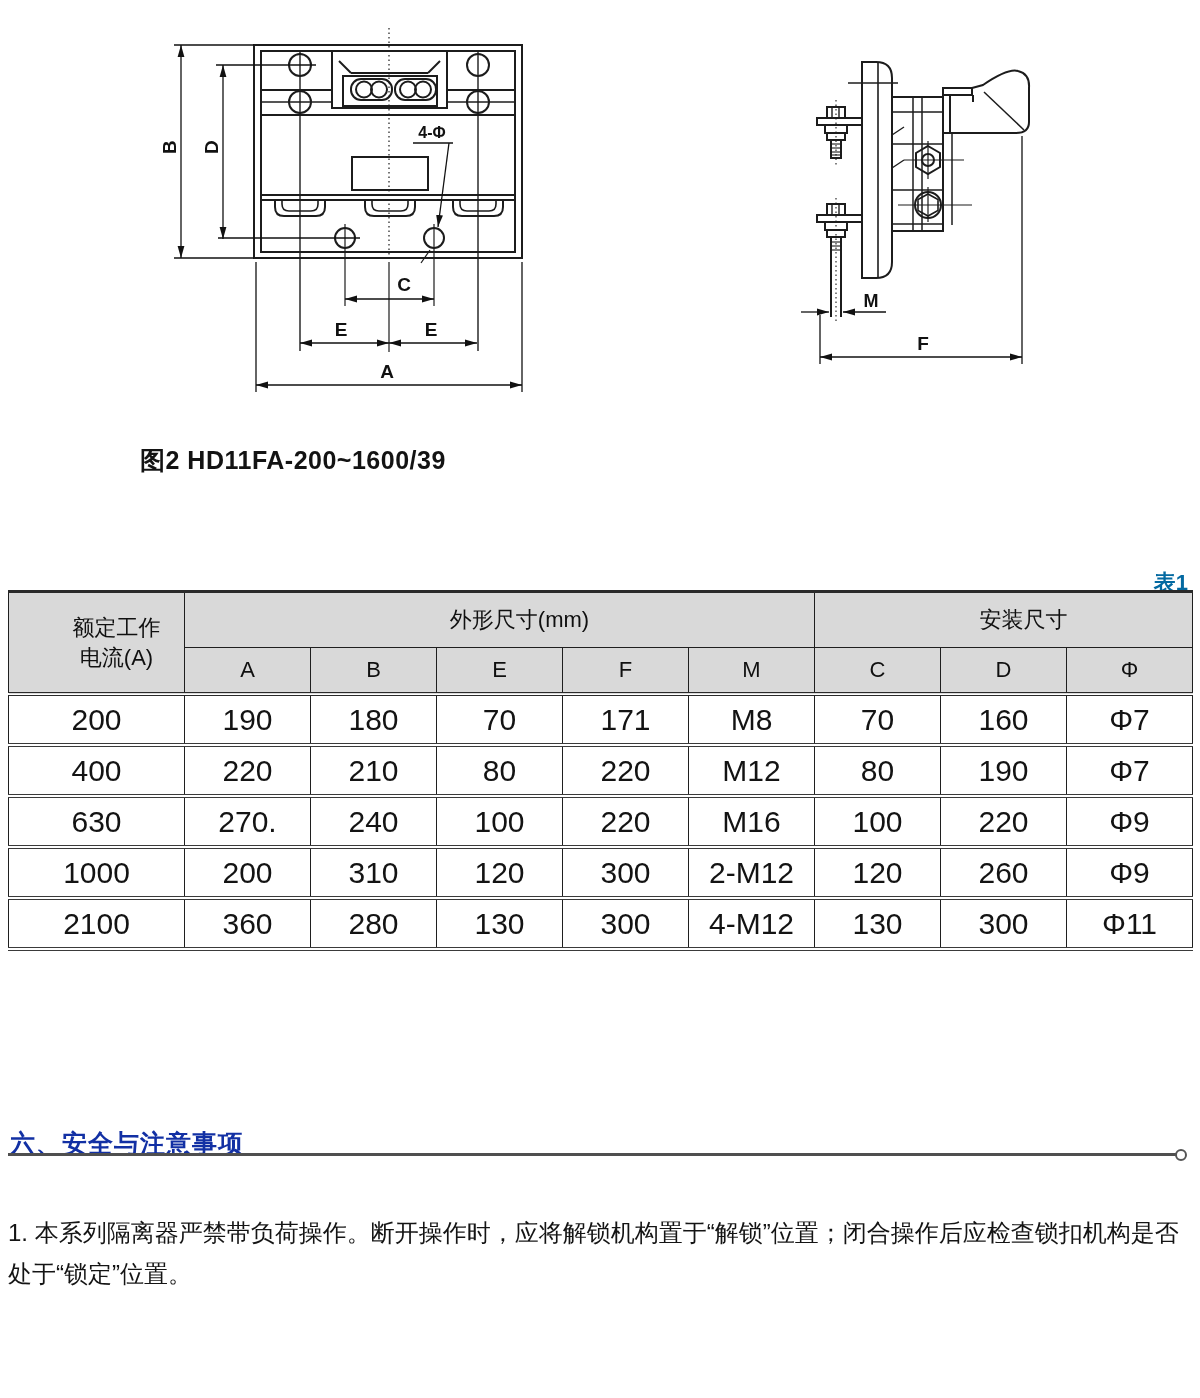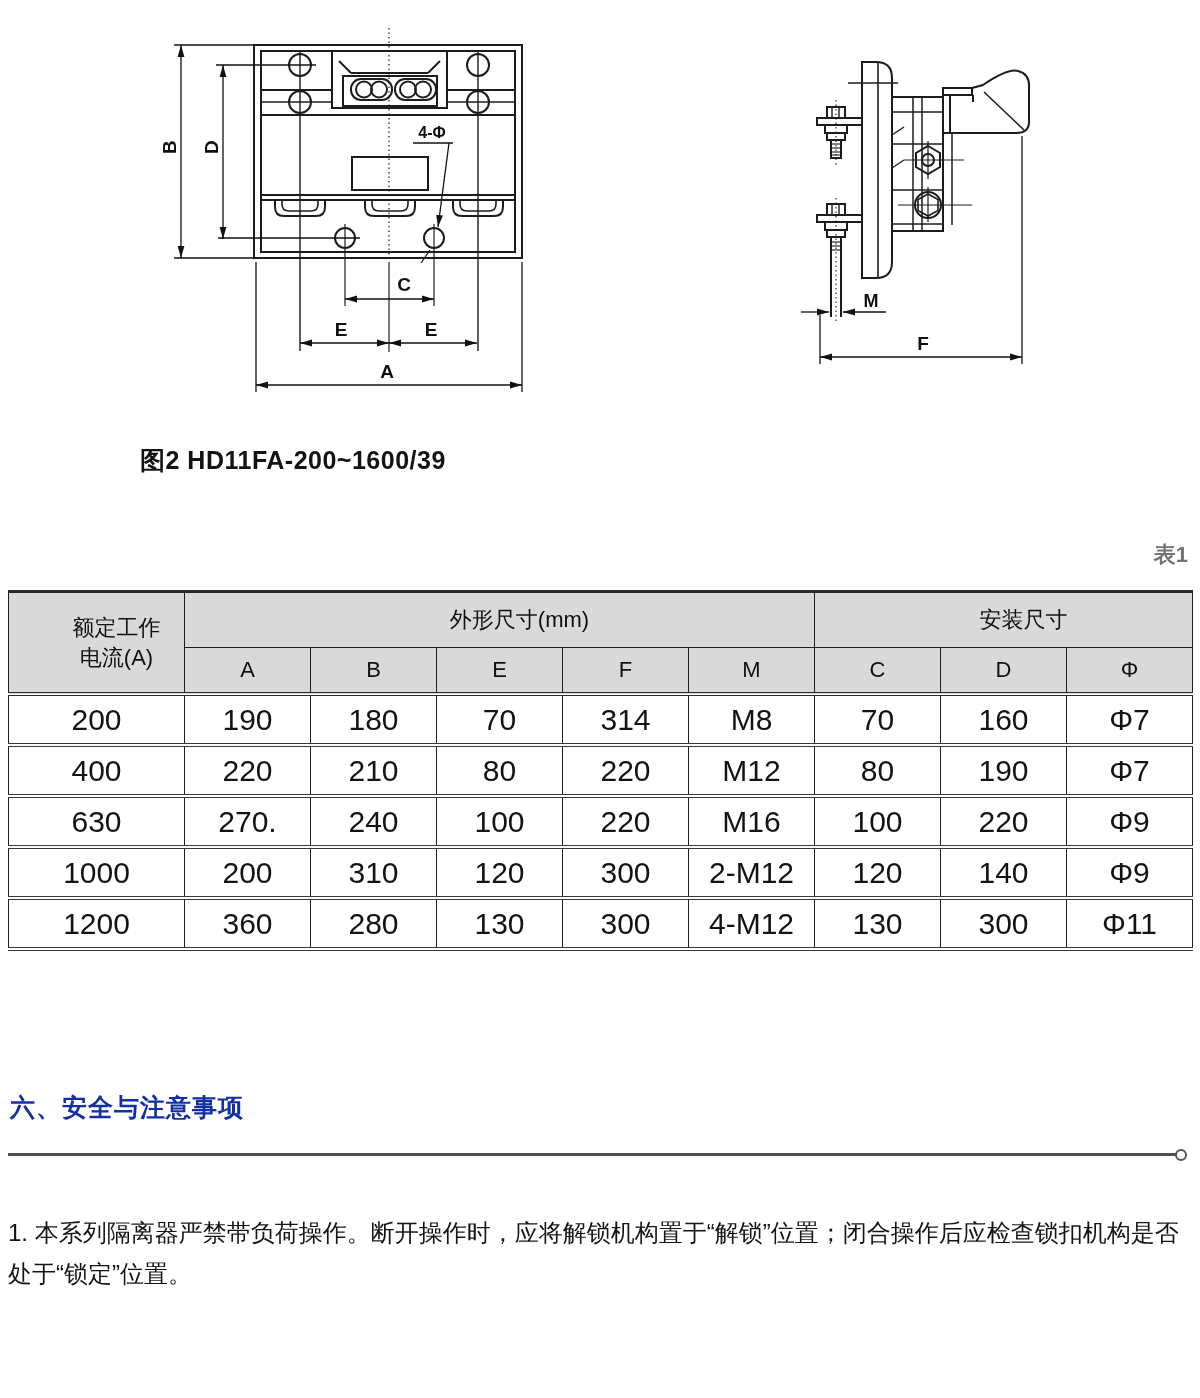--- a/index.html
+++ b/index.html
@@ -7,40 +7,40 @@
     width:1200px;height:1398px;background:#ffffff;position:relative;
     font-family:"Liberation Sans","DejaVu Sans",sans-serif;color:#111;
     overflow:hidden;
   }
   .drawings{position:absolute;top:0;left:0;width:1200px;height:440px;}
   .caption{
     position:absolute;top:444px;left:140px;width:1060px;
     text-align:left;font-size:25px;font-weight:600;color:#131313;letter-spacing:.5px;
   }
   .table-tag{
-    position:absolute;top:540px;right:12px;font-size:22px;font-weight:600;color:#737373;
+    position:absolute;top:568px;right:12px;font-size:22px;font-weight:600;color:#0369a1;
   }
   table.spec{
     position:absolute;top:590px;left:8px;width:1184px;
     border-collapse:collapse;table-layout:fixed;
   }
   table.spec th,table.spec td{
     border:1.6px solid #1f1f1f;text-align:center;vertical-align:middle;
     font-weight:400;padding:0;
   }
   table.spec .hdr{background:#d9d9d9;font-size:22px;color:#101010;}
   table.spec tr.group-row th{height:54px;border-top:3px solid #2a2a2a;padding-left:40px;}
   table.spec tr.sub-row th{height:44px;border-bottom:4px double #2a2a2a;}
   table.spec th.corner{border-bottom:4px double #2a2a2a;line-height:30px;}
   table.spec tbody td{
     height:47px;font-size:30px;color:#131313;
     border-top:4px double #3a3a3a;border-bottom:4px double #3a3a3a;
   }
   .section-heading{
-    position:absolute;top:1091px;left:10px;
+    position:absolute;top:1127px;left:10px;
     font-size:25px;font-weight:700;color:#1230a4;letter-spacing:1px;
   }
   .heading-rule{
     position:absolute;top:1153px;left:8px;width:1170px;height:3px;background:#4f4f4f;
   }
   .rule-end-circle{
     position:absolute;right:-9px;top:-4px;width:8px;height:8px;background:#fff;
     border:2px solid #555;border-radius:50%;
   }
   .notes{
@@ -263,21 +263,21 @@
       <th class="hdr">D</th>
       <th class="hdr">Φ</th>
     </tr>
   </thead>
   <tbody>
     <tr>
       <td>200</td>
       <td>190</td>
       <td>180</td>
       <td>70</td>
-      <td>314</td>
+      <td>171</td>
       <td>M8</td>
       <td>70</td>
       <td>160</td>
       <td>Φ7</td>
     </tr>
     <tr>
       <td>400</td>
       <td>220</td>
       <td>210</td>
       <td>80</td>
@@ -299,25 +299,25 @@
       <td>Φ9</td>
     </tr>
     <tr>
       <td>1000</td>
       <td>200</td>
       <td>310</td>
       <td>120</td>
       <td>300</td>
       <td>2-M12</td>
       <td>120</td>
-      <td>140</td>
+      <td>260</td>
       <td>Φ9</td>
     </tr>
     <tr>
-      <td>1200</td>
+      <td>2100</td>
       <td>360</td>
       <td>280</td>
       <td>130</td>
       <td>300</td>
       <td>4-M12</td>
       <td>130</td>
       <td>300</td>
       <td>Φ11</td>
     </tr>
   </tbody>

